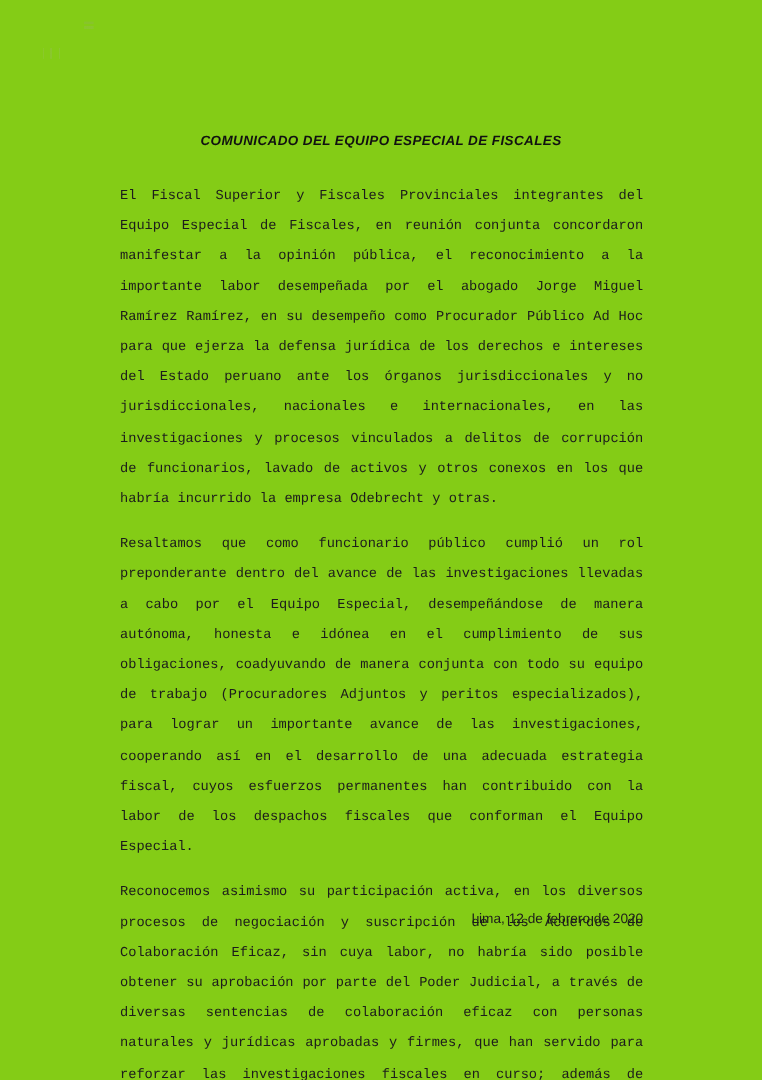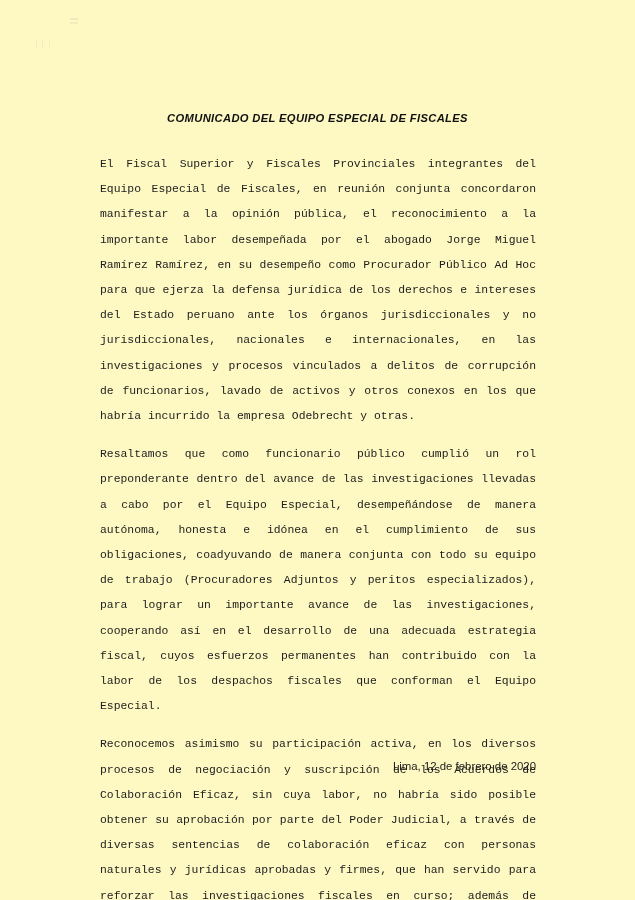--- a/index.html
+++ b/index.html
@@ -14,21 +14,21 @@
     font-family: "Liberation Sans", sans-serif;
     color: #1a1a1a;
     overflow: hidden;
     position: relative;
   }
 
   .page {
     position: relative;
     width: 635px;
     height: 900px;
-    background: #fef9c3;
+    background: #84cc16;
     box-sizing: border-box;
   }
 
   
   .scan-artifact {
     position: absolute;
     pointer-events: none;
     opacity: 0.16;
   }
   .artifact-a {

